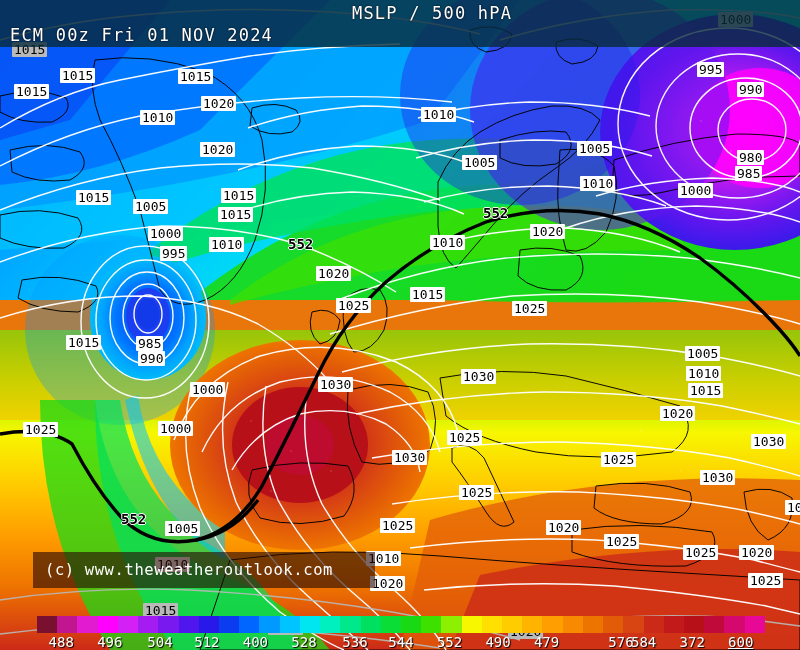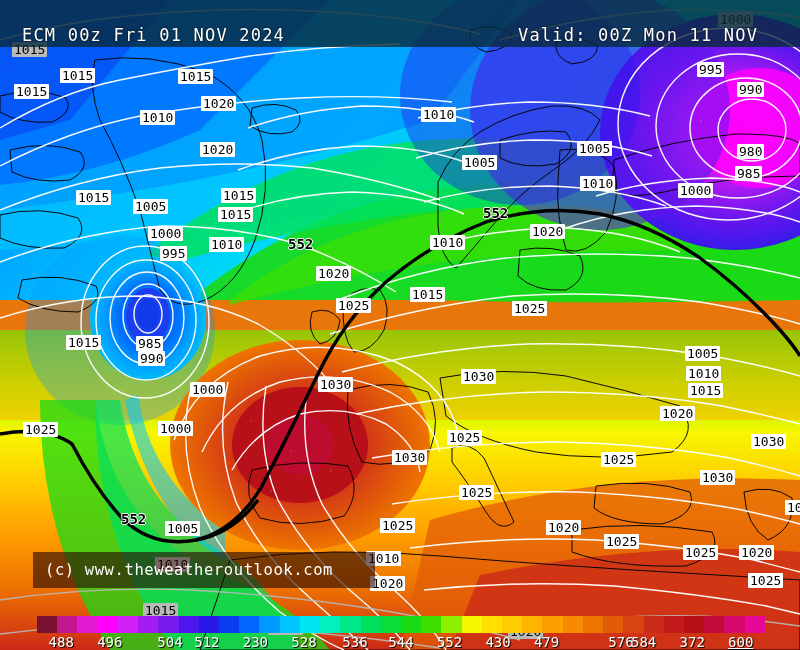--- a/index.html
+++ b/index.html
@@ -18,21 +18,21 @@
   #headerband{
     position:absolute;left:0;top:0;width:800px;height:47px;
     background:rgba(8,42,58,0.80);
     pointer-events:none;
   }
   .hdrtxt{
     position:absolute;color:#ffffff;font-size:17px;letter-spacing:1.2px;
     white-space:nowrap;text-shadow:0 0 2px #000;
   }
   #hdr-title{left:352px;top:3px;}
-  #hdr-run{left:22px;top:25px;}
+  #hdr-run{left:10px;top:25px;}
   #hdr-valid{left:518px;top:25px;}
 
   
   #watermark{
     position:absolute;left:33px;top:552px;width:342px;height:36px;
     background:rgba(40,8,4,0.62);
     display:flex;align-items:center;
   }
   #watermark span{
     color:#ffffff;font-size:15.5px;letter-spacing:0.6px;padding-left:12px;
@@ -312,21 +312,21 @@
         <div class="iso" style="left: 76px; top: 190px;">1015</div>
         <div class="iso" style="left: 221px; top: 188px;">1015</div>
         <div class="iso" style="left: 218px; top: 207px;">1015</div>
         <div class="iso" style="left: 133px; top: 199px;">1005</div>
         <div class="iso" style="left: 209px; top: 237px;">1010</div>
         <div class="iso" style="left: 148px; top: 226px;">1000</div>
         <div class="iso" style="left: 160px; top: 246px;">995</div>
         <div class="iso" style="left: 577px; top: 141px;">1005</div>
         <div class="iso" style="left: 580px; top: 176px;">1010</div>
         <div class="iso" style="left: 678px; top: 183px;">1000</div>
-        <div class="iso" style="left: 737px; top: 144px;">980</div>
+        <div class="iso" style="left: 737px; top: 150px;">980</div>
         <div class="iso" style="left: 735px; top: 166px;">985</div>
         <div class="iso" style="left: 430px; top: 235px;">1010</div>
         <div class="iso" style="left: 530px; top: 224px;">1020</div>
         <div class="iso" style="left: 316px; top: 266px;">1020</div>
         <div class="iso" style="left: 410px; top: 287px;">1015</div>
         <div class="iso" style="left: 336px; top: 298px;">1025</div>
         <div class="iso" style="left: 512px; top: 301px;">1025</div>
         <div class="iso" style="left: 136px; top: 336px;">985</div>
         <div class="iso" style="left: 138px; top: 351px;">990</div>
         <div class="iso" style="left: 66px; top: 335px;">1015</div>
@@ -361,22 +361,22 @@
         <div class="iso" style="left: 366px; top: 551px;">1010</div>
       </div>
     <div id="thklabels">
         <div class="thk" style="left: 483px; top: 205px;">552</div>
         <div class="thk" style="left: 288px; top: 236px;">552</div>
         <div class="thk" style="left: 121px; top: 511px;">552</div>
       </div>
   </div>
 
   <div id="headerband"></div>
+  <div class="hdrtxt" id="hdr-title">MSLP / 500 hPA</div>
   <div class="hdrtxt" id="hdr-run">ECM 00z Fri 01 NOV 2024</div>
-  <div class="hdrtxt" id="hdr-valid">Valid: 00Z Mon 11 NOV</div>
 
   <div id="watermark">
     <span>(c) www.theweatheroutlook.com</span>
   </div>
 
   <div id="scalewrap">
     <div id="scalebar">
         <div style="background: rgb(122, 16, 48);"></div>
         <div style="background: rgb(192, 22, 143);"></div>
         <div style="background: rgb(226, 26, 208);"></div>
@@ -410,28 +410,28 @@
         <div style="background: rgb(204, 42, 24);"></div>
         <div style="background: rgb(194, 26, 26);"></div>
         <div style="background: rgb(184, 16, 24);"></div>
         <div style="background: rgb(192, 10, 58);"></div>
         <div style="background: rgb(213, 8, 110);"></div>
         <div style="background: rgb(232, 8, 152);"></div>
       </div>
     <div id="scalelabels">
         <span style="left: 61.2667px;">488</span>
         <span style="left: 109.8px;">496</span>
-        <span style="left: 170px;">504</span>
+        <span style="left: 160px;">504</span>
         <span style="left: 206.867px;">512</span>
-        <span style="left: 255.4px;">230</span>
+        <span style="left: 255.4px;">400</span>
         <span style="left: 303.933px;">528</span>
         <span style="left: 355px;">536</span>
         <span style="left: 401px;">544</span>
         <span style="left: 449.533px;">552</span>
-        <span style="left: 498.067px;">430</span>
+        <span style="left: 498.067px;">490</span>
         <span style="left: 546.6px;">479</span>
         <span style="left: 621px;">576</span>
         <span style="left: 643.667px; text-align: center;">584</span>
         <span style="left: 692.2px;">372</span>
         <span style="left: 740.733px; text-decoration: underline;">600</span>
       </div>
   </div>
 
 </div>
 

